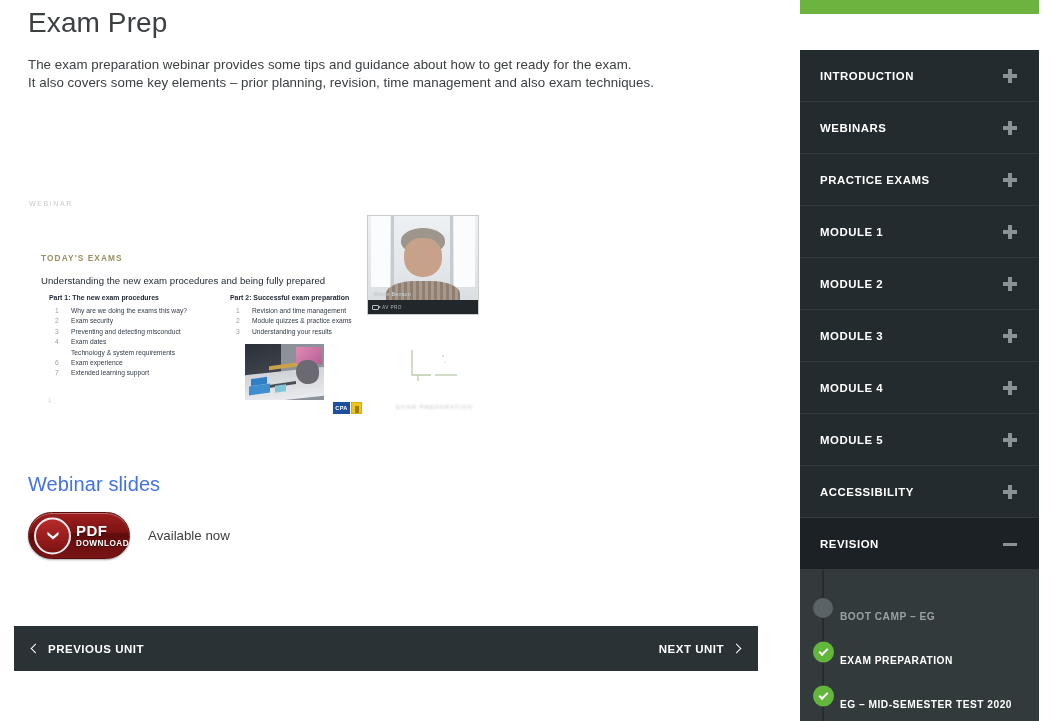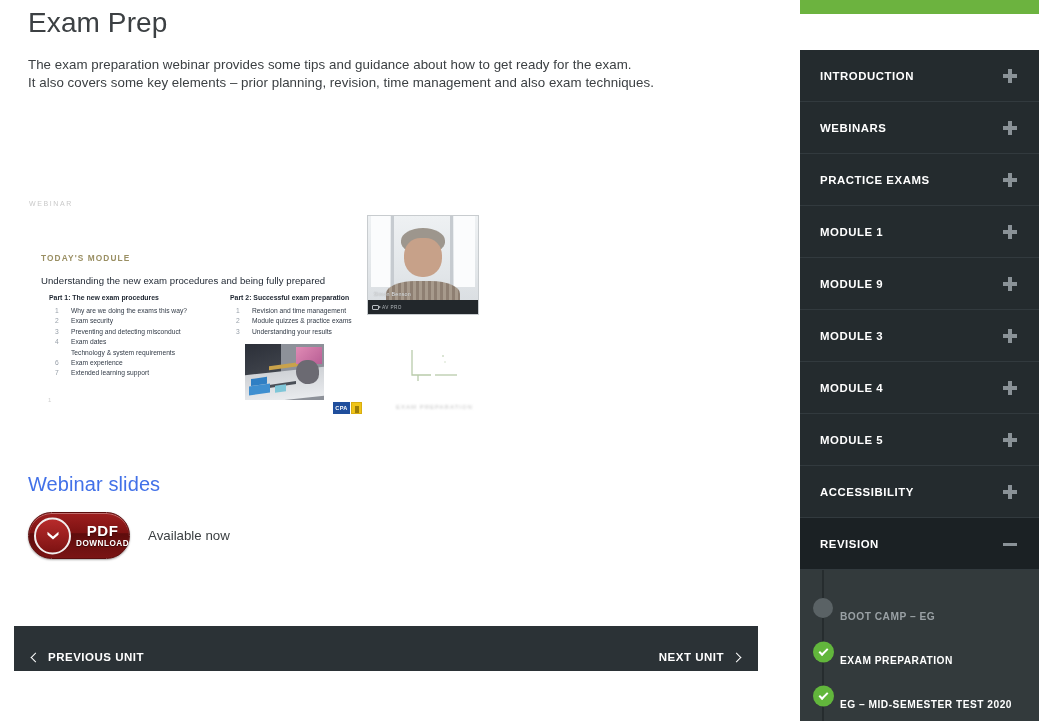--- a/index.html
+++ b/index.html
@@ -360,21 +360,20 @@
     width: 37px; height: 37px;
     border-radius: 50%;
     background: linear-gradient(180deg,#b72b2b 0%,#7d1212 100%);
     border: 2.3px solid #f2eeee;
     display: flex; align-items: center; justify-content: center;
   }
   .pdf-text {
     position: absolute;
     left: 47px; top: 50%;
     transform: translateY(-50%);
-    text-align: center;
     color: #ffffff;
     line-height: 1;
   }
   .pdf-text .t1 {
     display: block;
     font-size: 15px;
     font-weight: 700;
     letter-spacing: 0.5px;
     text-shadow: 0 1px 1px rgba(0,0,0,.45);
   }
@@ -392,21 +391,21 @@
     color: #3c4043;
   }
 
   
   .unit-nav {
     position: absolute;
     left: 14px; top: 626px;
     width: 744px; height: 45px;
     background: #2b3236;
     display: flex;
-    align-items: flex-end;
+    align-items: center;
     justify-content: space-between;
     padding: 8px 18px;
   }
   .unit-nav .nav-link {
     display: flex;
     align-items: center;
     gap: 9px;
     color: #ffffff;
     font-size: 11.5px;
     font-weight: 700;
@@ -539,21 +538,21 @@
     <h1 class="page-title">Exam Prep</h1>
 
     <p class="para para-1">The exam preparation webinar provides some tips and guidance about how to get ready for the exam.</p>
     <p class="para para-2">It also covers some key elements – prior planning, revision, time management and also exam techniques.</p>
 
 
     <div class="video-wrap">
 
       <div class="slide-faint-top">WEBINAR</div>
 
-      <div class="agenda-kicker">TODAY'S MODULE</div>
+      <div class="agenda-kicker">TODAY'S EXAMS</div>
       <div class="agenda-title">Understanding the new exam procedures and being fully prepared</div>
 
       <div class="agenda-col left">
         <div class="col-head">Part 1: The new exam procedures</div>
         <ol>
           <li>Why are we doing the exams this way?</li>
           <li>Exam security</li>
           <li>Preventing and detecting misconduct</li>
           <li>Exam dates</li>
           <li class="nonum">Technology &amp; system requirements</li>
@@ -677,21 +676,21 @@
 
       <div class="menu-item">
         <span class="mi-label">MODULE 1</span>
         <span class="mi-toggle">
             <i class="bar-h"></i>
             <i class="bar-v"></i>
           </span>
       </div>
 
       <div class="menu-item">
-        <span class="mi-label">MODULE 9</span>
+        <span class="mi-label">MODULE 2</span>
         <span class="mi-toggle">
             <i class="bar-h"></i>
             <i class="bar-v"></i>
           </span>
       </div>
 
       <div class="menu-item">
         <span class="mi-label">MODULE 3</span>
         <span class="mi-toggle">
             <i class="bar-h"></i>

